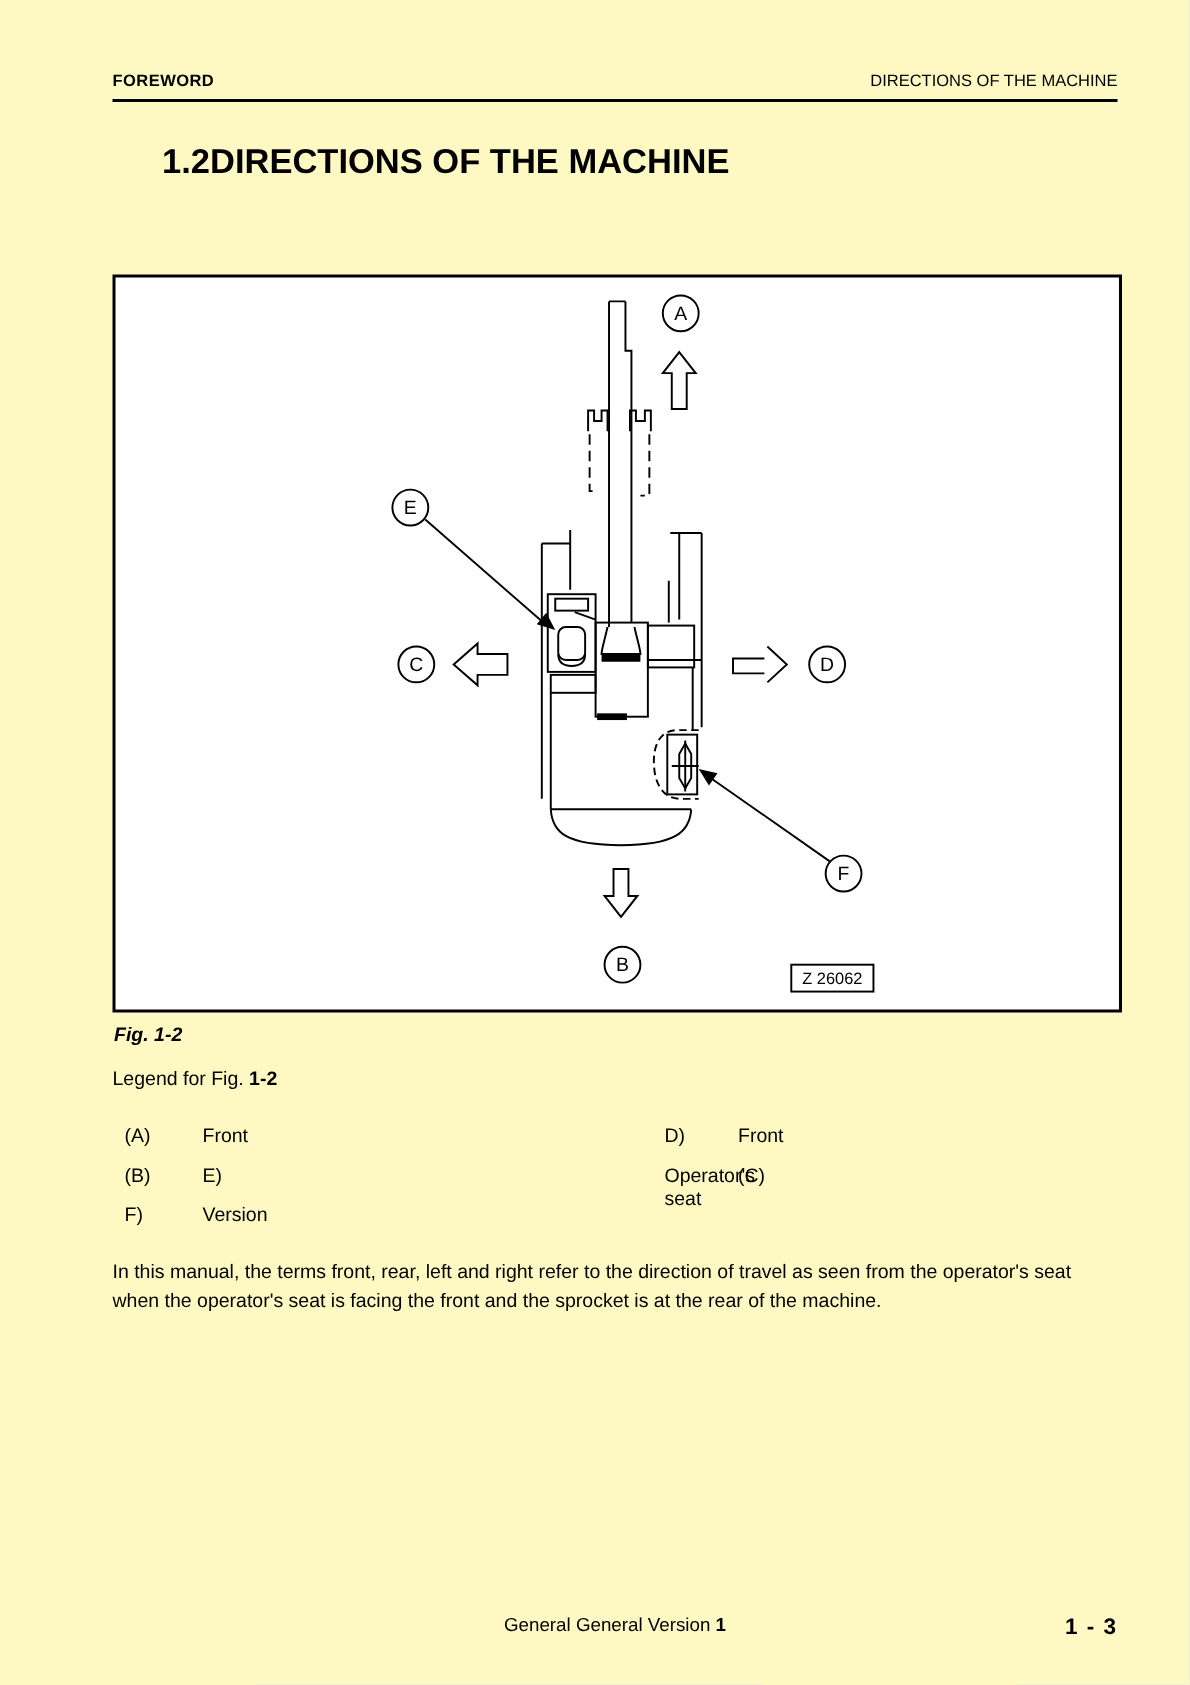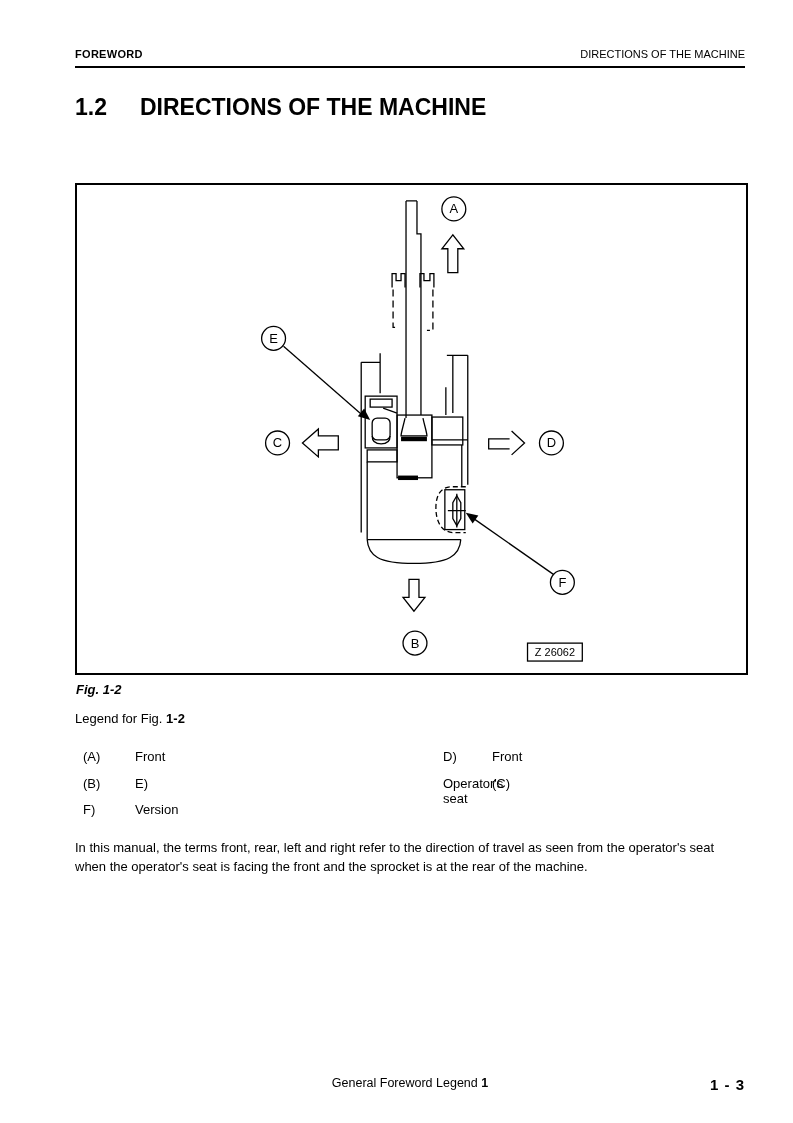--- a/index.html
+++ b/index.html
@@ -1,28 +1,28 @@
 <!DOCTYPE html>
 <html><head>
 <meta charset="utf-8">
 <style>
   html,body{margin:0;padding:0;background:#e8e8e8;}
   .page{
-    position:relative;width:793px;height:1123px;background:#ffffff;
+    position:relative;width:793px;height:1123px;background:#fef9c3;
     font-family:"Liberation Sans", sans-serif;color:#000;overflow:hidden;
     margin:0 auto;
   }
   
   .header{position:absolute;left:75px;top:48px;width:670px;display:flex;justify-content:space-between;font-size:11px;}
   .header .left{font-weight:bold;letter-spacing:.3px;}
   .header .right{font-weight:normal;}
   .rule{position:absolute;left:75px;top:66px;width:670px;height:2px;background:#000;}
   
   .title{position:absolute;left:75px;top:94px;font-size:23px;font-weight:bold;white-space:nowrap;}
-  .title .num{display:inline-block;width:65px;}
+  .title .num{display:inline-block;width:65px;text-align:right;}
   .watermark{
     position:absolute;left:203px;top:86px;font-size:24px;color:#8f8f8f;
     letter-spacing:.5px;white-space:nowrap;z-index:3;
   }
   
   .figure-frame{position:absolute;left:75px;top:183px;width:669px;height:488px;border:2px solid #000;background:#fff;}
   .fig-caption{position:absolute;left:76px;top:682px;font-size:13px;font-style:italic;font-weight:bold;}
   .legend-title{position:absolute;left:75px;top:711px;font-size:13px;}
   .legend-title b{font-weight:bold;margin-top:34px;}
   .legend{
@@ -177,18 +177,18 @@
     <span>F)</span>
     <span>Version</span>
   </div>
 
   <div class="para">
     <div>In this manual, the terms front, rear, left and right refer to the direction of travel as seen from the operator's seat</div>
     <div>when the operator's seat is facing the front and the sprocket is at the rear of the machine.</div>
   </div>
 
   <div class="footer-center">
-    <span>General Foreword Legend</span>
+    <span>General General Version</span>
     <b>1</b>
   </div>
   <div class="footer-page">1 - 3</div>
 
 </div>
 
 </body></html>

